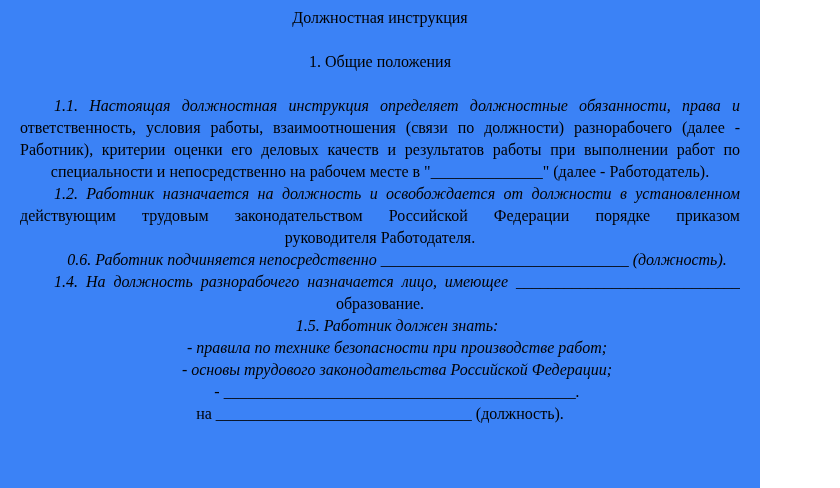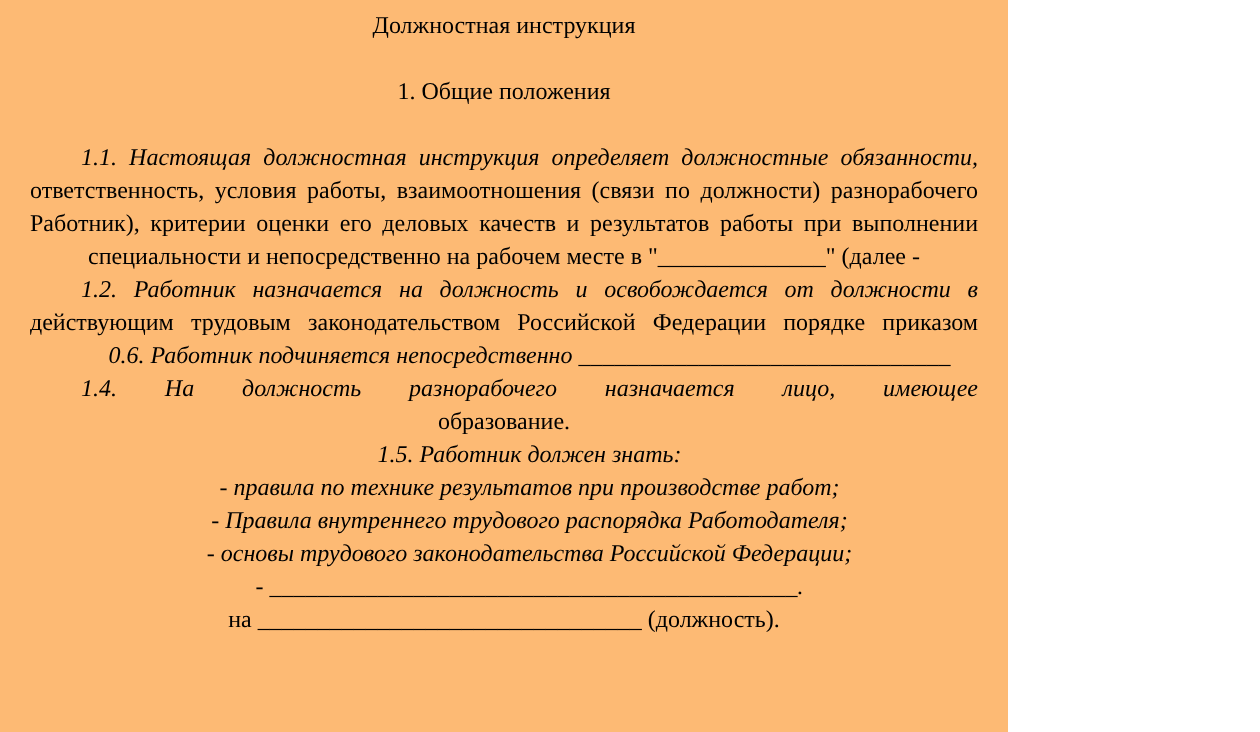--- a/index.html
+++ b/index.html
@@ -2,25 +2,25 @@
 <html><head>
 <meta charset="utf-8">
 <style>
   html, body {
     margin: 0;
     padding: 0;
     background: #ffffff;
   }
   .page {
     position: relative;
-    width: 672px;
+    width: 760px;
     height: 488px;
     box-sizing: border-box;
     padding: 7px 20px 0 20px;
-    background: #fdba74;
+    background: #3b82f6;
     color: #000000;
     font-family: "Liberation Serif", "DejaVu Serif", serif;
     font-size: 16px;
     line-height: 22px;
     overflow: hidden;
   }
   .line {
     height: 22px;
     overflow: hidden;
     text-align: center;
@@ -59,42 +59,40 @@
   <div class="para">
     <div class="line j ind">1.1. Настоящая должностная инструкция определяет должностные обязанности, права и</div>
     <div class="line j">ответственность, условия работы, взаимоотношения (связи по должности) разнорабочего (далее -</div>
     <div class="line j">Работник), критерии оценки его деловых качеств и результатов работы при выполнении работ по</div>
     <div class="line">специальности и непосредственно на рабочем месте в "______________" (далее - Работодатель).</div>
   </div>
 
   <div class="para">
     <div class="line j ind">1.2. Работник назначается на должность и освобождается от должности в установленном</div>
     <div class="line j">действующим трудовым законодательством Российской Федерации порядке приказом</div>
+    <div class="line">руководителя Работодателя.</div>
   </div>
 
   <div class="para">
     <div class="line ind">0.6. Работник подчиняется непосредственно _______________________________ (должность).</div>
   </div>
 
   <div class="para">
     <div class="line j ind">1.4. На должность разнорабочего назначается лицо, имеющее ____________________________</div>
     <div class="line">образование.</div>
   </div>
 
   <div class="para">
     <div class="line ind">1.5. Работник должен знать:</div>
   </div>
 
   <div class="para">
-    <div class="line ind">- правила по технике результатов при производстве работ;</div>
+    <div class="line ind">- правила по технике безопасности при производстве работ;</div>
   </div>
 
-  <div class="para">
-    <div class="line ind">- Правила внутреннего трудового распорядка Работодателя;</div>
-  </div>
 
   <div class="para">
     <div class="line ind">- основы трудового законодательства Российской Федерации;</div>
   </div>
 
   <div class="para">
     <div class="line ind">- ____________________________________________.</div>
   </div>
 
   <div class="para">

